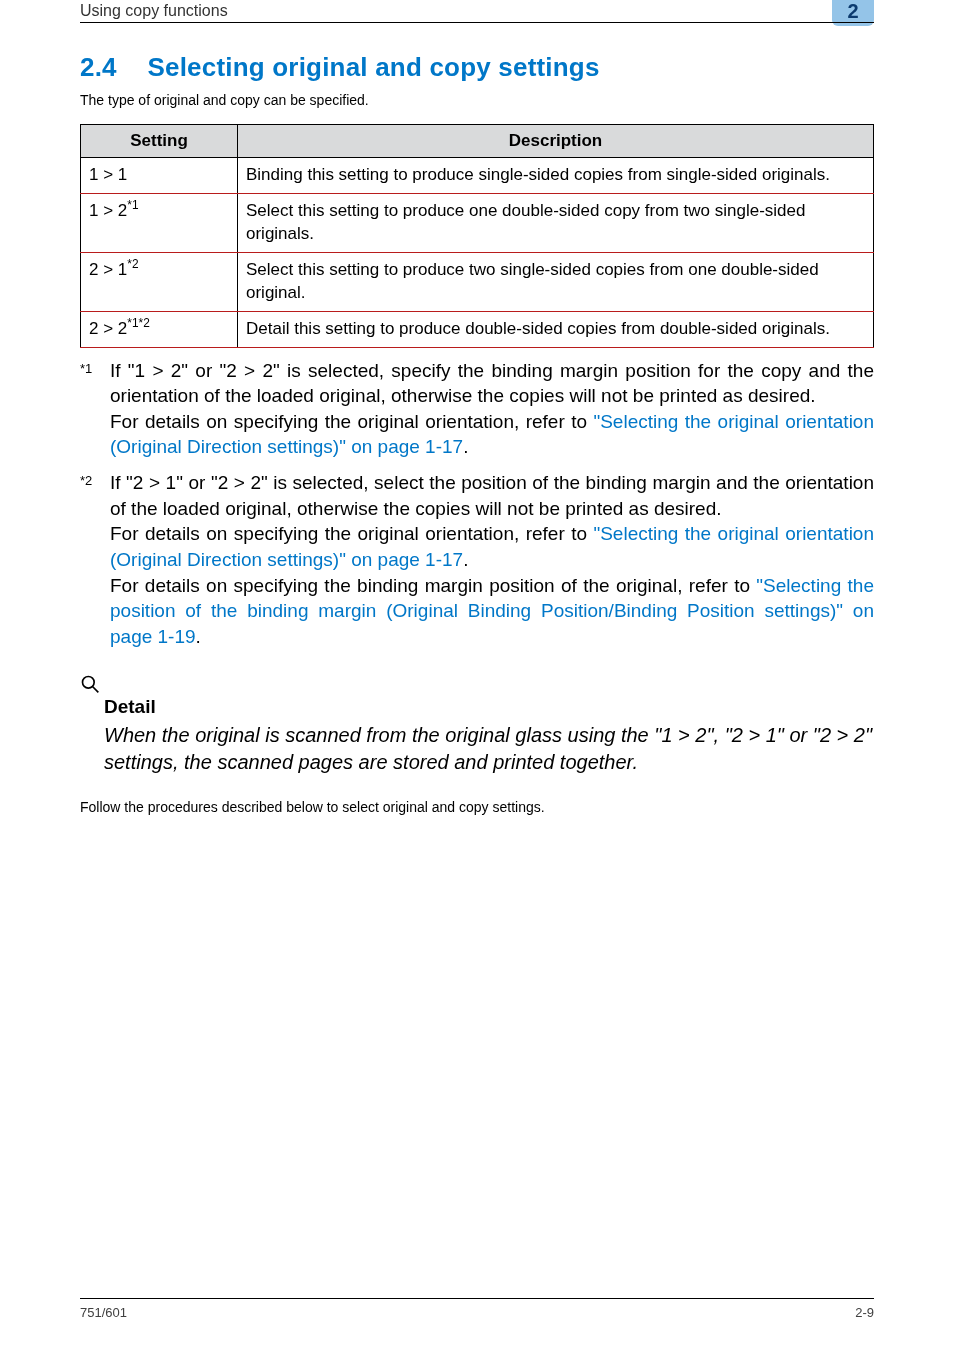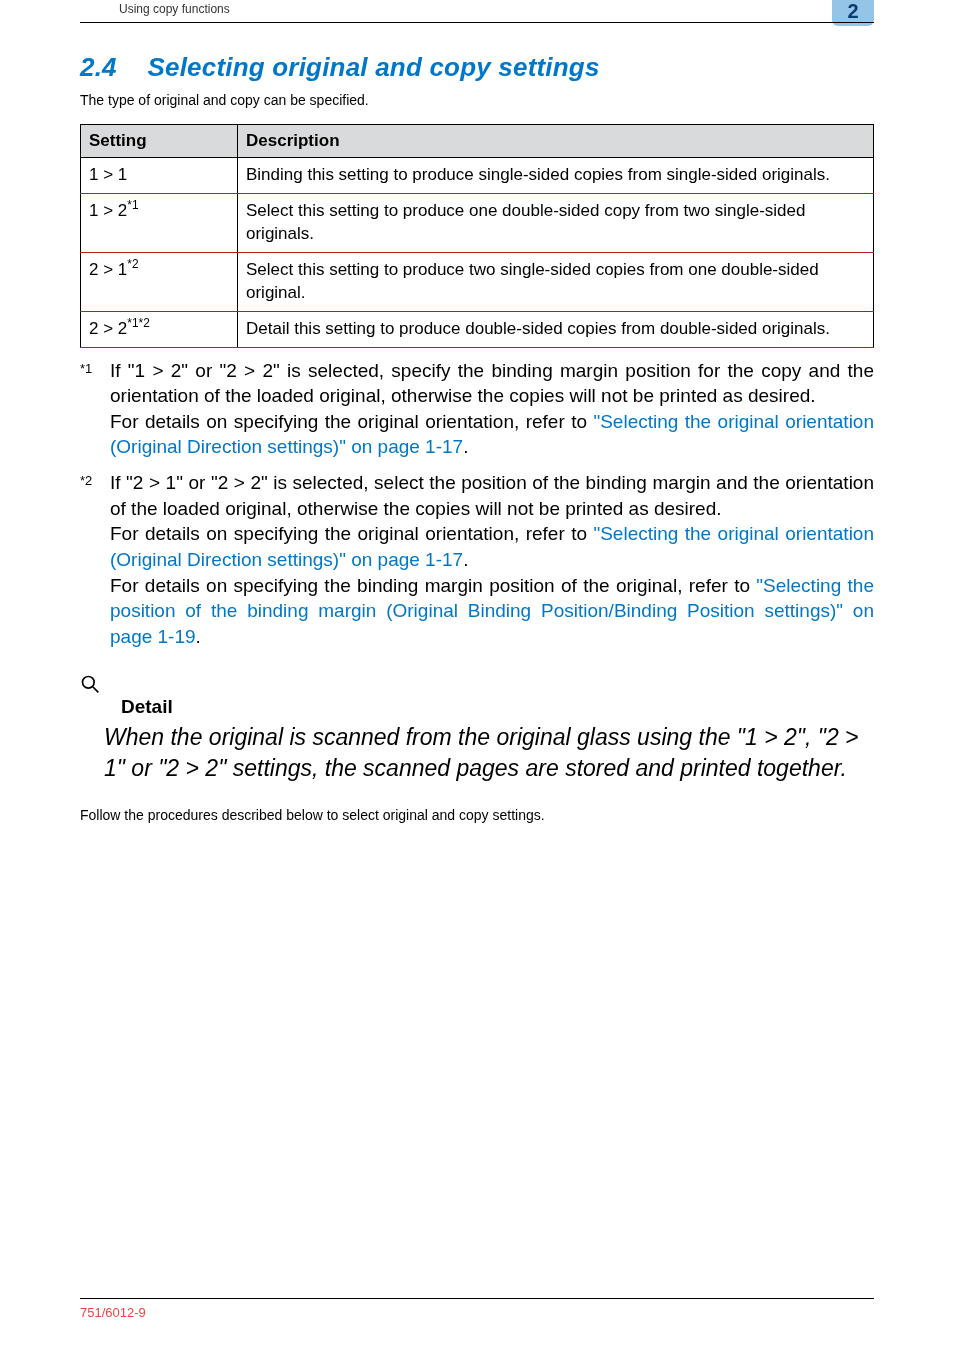--- a/index.html
+++ b/index.html
@@ -15,26 +15,25 @@
     width: 954px;
     min-height: 1350px;
     padding: 0 80px;
     position: relative;
   }
   .header-region {
     height: 24px;
     position: relative;
   }
   .header-line {
-    font-size: 12px;
+    font-size: 16px;
     color: #333333;
     position: absolute;
     top: 2px;
     left: 0;
-    margin-left: 39px;
   }
   .chapter-tab {
     position: absolute;
     top: -4px;
     right: 0;
     width: 42px;
     height: 30px;
     background: #94c4e8;
     border-bottom-left-radius: 6px;
     border-bottom-right-radius: 6px;
@@ -50,41 +49,40 @@
     left: 0;
     right: 0;
     border-top: 1px solid #000;
   }
   h2.section-title {
     margin: 28px 0 8px 0;
     font-size: 26px;
     font-weight: bold;
     color: #0077c8;
     letter-spacing: 0.2px;
-    font-style: italic;
   }
   h2.section-title .secnum {
     display: inline-block;
     min-width: 60px;
   }
   p.body {
     font-size: 14px;
     line-height: 1.35;
     margin: 6px 0 14px 0;
     color: #000;
   }
   table.settings {
     border-collapse: collapse;
     width: 100%;
     font-size: 17px;
     margin: 12px 0 6px 0;
   }
   table.settings th {
     background: #d9dadb;
-    text-align: left;
+    text-align: center;
     font-weight: bold;
     padding: 6px 8px;
     border: 1px solid #000;
   }
   table.settings td {
     padding: 6px 8px;
     border-left: 1px solid #000;
     border-right: 1px solid #000;
     border-bottom: 1px solid #b91c1c;
     vertical-align: top;
@@ -122,38 +120,39 @@
     margin-bottom: 2px;
   }
   .magnifier svg {
     width: 20px;
     height: 20px;
     display: block;
   }
   .detail-label {
     font-weight: bold;
     font-size: 19px;
-    margin-left: 41px;
+    margin-left: 24px;
   }
   .detail-body {
     font-style: italic;
-    font-size: 23px;
+    font-size: 20px;
     line-height: 1.35;
     margin: 4px 0 0 24px;
   }
   .footer {
     position: absolute;
     bottom: 30px;
     left: 80px;
     right: 80px;
     border-top: 1px solid #000;
     padding-top: 6px;
     font-size: 13px;
-    color: #ef4444;
+    color: #404040;
     display: flex;
+    justify-content: space-between;
   }
 </style>
 </head>
 <body>
 
 <div class="page">
 
   <div class="header-region">
     <div class="header-line">Using copy functions</div>
     <div class="chapter-tab">2</div>

